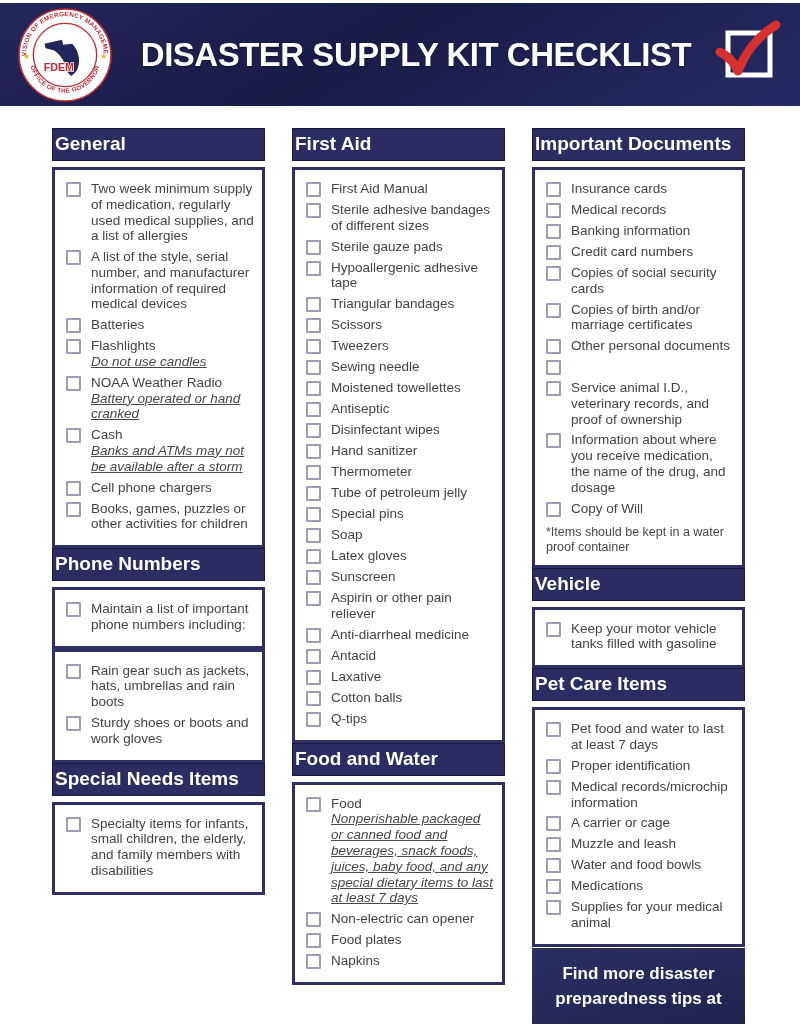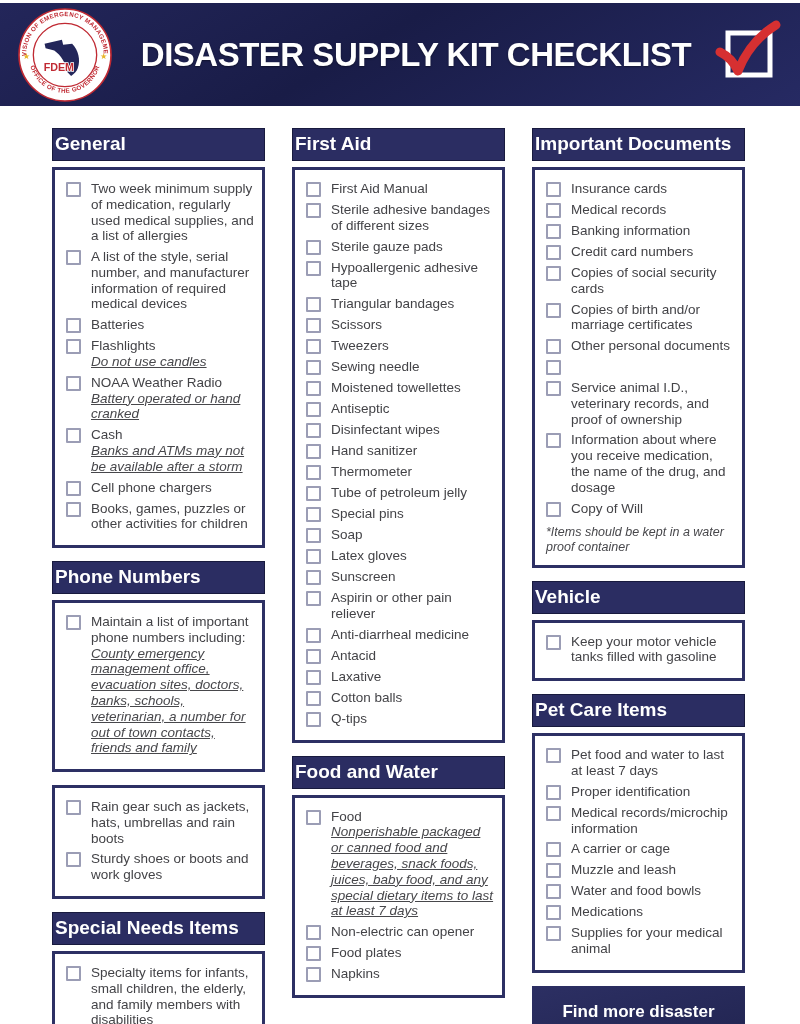--- a/index.html
+++ b/index.html
@@ -19,29 +19,29 @@
 
   
   .columns { position:absolute; left:52px; top:128px; width:700px;
              display:flex; gap:27px; align-items:flex-start; }
   .column { width:213px; flex:none; }
 
   .section-header { background:#2b2d62; border:1px solid #181a3e; color:#fff;
                     font-weight:bold; font-size:19px;
                     padding:4px 2px 5px; margin-bottom:6px; }
   .section-box { border:3px solid #2d3064; background:#fff;
-                 padding:11px 7px 8px 9px; margin-bottom:13px; }
+                 padding:11px 7px 8px 9px; }
 
   .item { display:flex; margin-bottom:5px; }
   .checkbox { width:15px; height:15px; border:2px solid #9b9db5; background:#fff;
               border-radius:1px; flex:none; margin:1px 10px 0 2px; cursor:pointer; }
   .item-text { flex:1; }
   .item-label { font-size:13.5px; line-height:1.17; color:#434347; }
   .item-note { font-size:13.5px; line-height:1.17; color:#47474b; font-style:italic;text-decoration:underline; }
-  .footnote { font-size:12.5px; line-height:1.2; font-style:italic; color:#47474b;
+  .footnote { font-size:12.5px; line-height:1.2; color:#47474b;
               margin:8px 0 2px 2px; }
 
   .cta-box { background:linear-gradient(165deg,#2c2f63,#20234e); text-align:center;
              padding:13px 6px 14px; margin-top:1px; }
   .cta-text { color:#fff; font-weight:bold; font-size:17px; line-height:1.5; }
 </style>
 </head>
 <body>
 
 <div class="page">
@@ -133,21 +133,20 @@
               <div class="item-label">Books, games, puzzles or other activities for children</div>
             </div>
           </div>
         </div>
         <div class="section-header"><span class="section-title">Phone Numbers</span></div>
         <div class="section-box">
           <div class="item">
             <span class="checkbox" role="checkbox" aria-checked="false"></span>
             <div class="item-text">
               <div class="item-label">Maintain a list of important phone numbers including:</div>
-              <div class="item-note">County emergency management office, evacuation sites, doctors, banks, schools, veterinarian, a number for out of town contacts, friends and family</div>
             </div>
           </div>
         </div>
         <div class="section-box">
           <div class="item">
             <span class="checkbox" role="checkbox" aria-checked="false"></span>
             <div class="item-text">
               <div class="item-label">Rain gear such as jackets, hats, umbrellas and rain boots</div>
             </div>
           </div>

